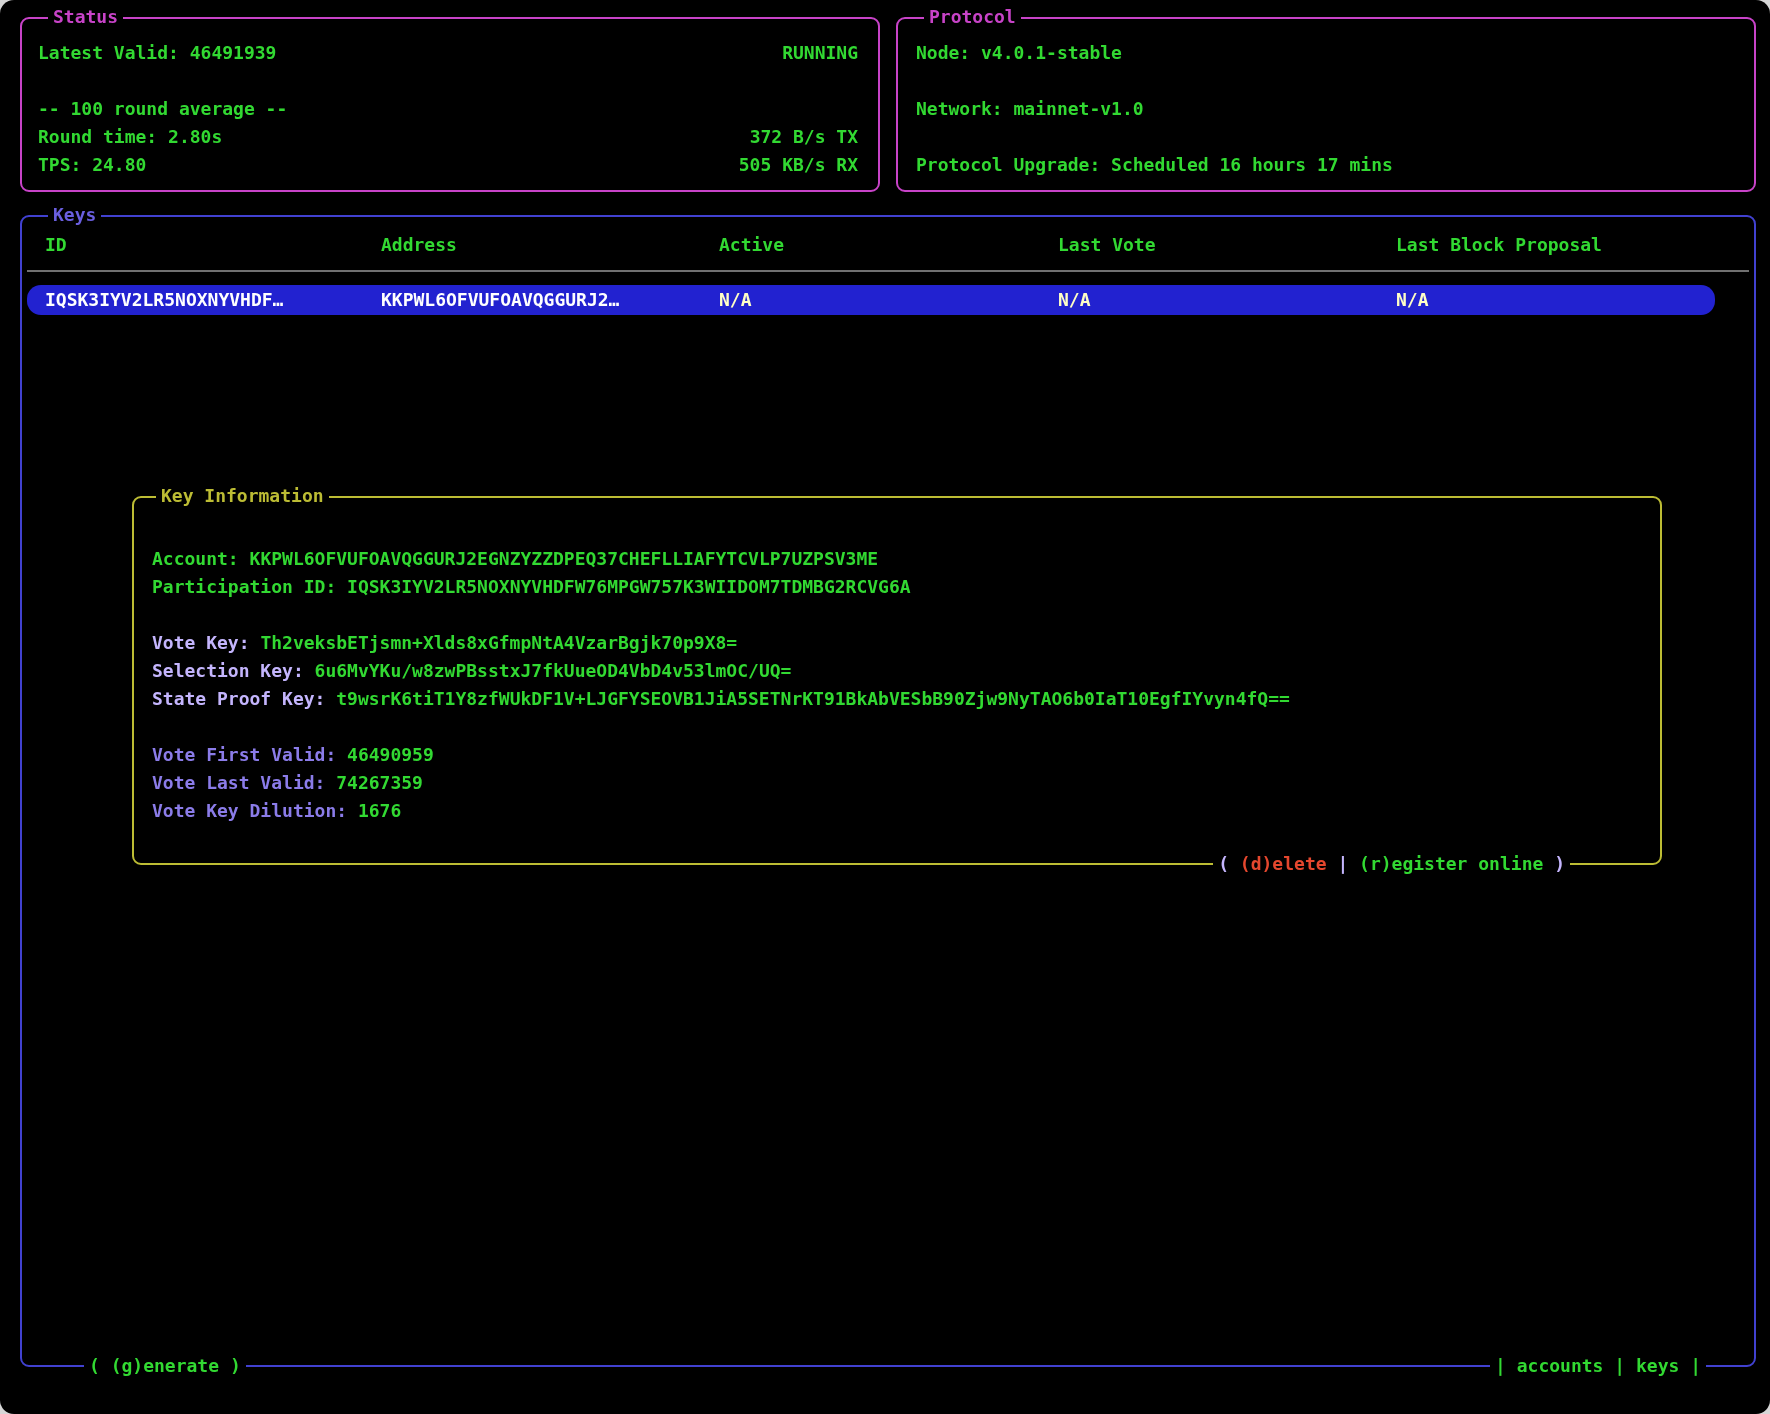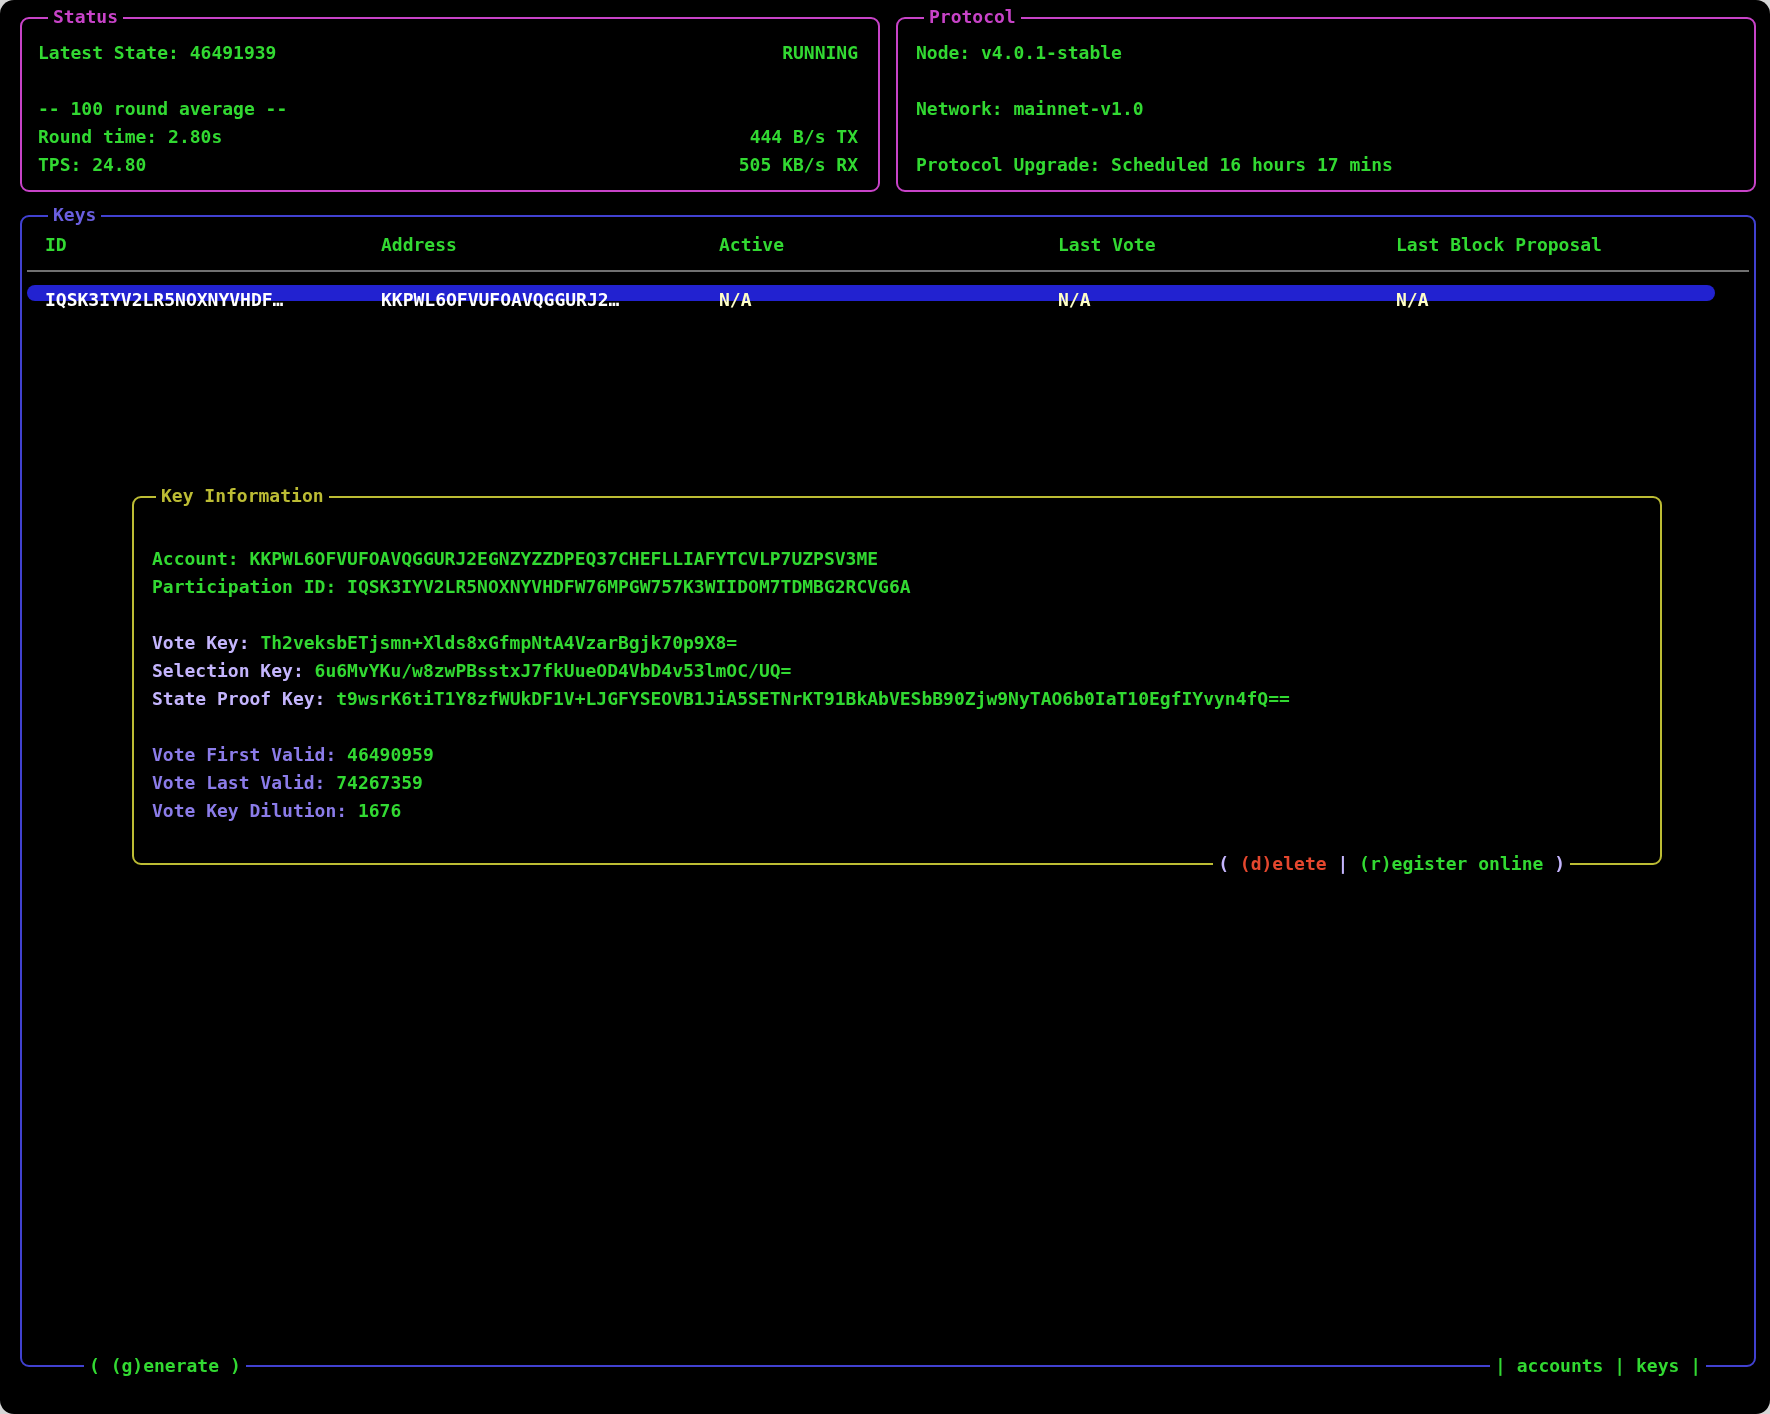--- a/index.html
+++ b/index.html
@@ -24,40 +24,40 @@
   .red     { color:#e5472e; }
   .white   { color:#ffffff; }
   .na      { color:#ffffc6; }
 
   .status-box   { left:20px;  top:17px;  width:856px;  height:171px; border-color:#c843c8; }
   .protocol-box { left:896px; top:17px;  width:856px;  height:171px; border-color:#c843c8; }
   .keys-box     { left:20px;  top:215px; width:1732px; height:1148px; border-color:#4141d0; }
   .keyinfo-box  { left:110px; top:279px; width:1526px; height:365px; border-color:#bcbc34; }
 
   .sep { position:absolute; left:5px; right:5px; top:53px; height:2px; background:#707070; }
-  .sel-row { position:absolute; left:5px; top:68px; width:1688px; height:16px;
+  .sel-row { position:absolute; left:5px; top:68px; width:1688px; height:30px;
              background:#2222d0; line-height:30px;border-radius:14px; }
   .cell { position:absolute; top:0; }
 </style>
 </head>
 <body>
 
 <div class="terminal">
 
   <div class="box status-box">
     <span class="box-label magenta" style="left:26px">Status</span>
     <div class="line green" style="left:16px; top:20px">
-      <span>Latest State: </span><span>46491939</span>
+      <span>Latest Valid: </span><span>46491939</span>
     </div>
     <div class="line green" style="right:20px; top:20px">RUNNING</div>
     <div class="line green" style="left:16px; top:76px">-- 100 round average --</div>
     <div class="line green" style="left:16px; top:104px">
       <span>Round time: </span><span>2.80s</span>
     </div>
-    <div class="line green" style="right:20px; top:104px">444 B/s TX</div>
+    <div class="line green" style="right:20px; top:104px">372 B/s TX</div>
     <div class="line green" style="left:16px; top:132px">
       <span>TPS: </span><span>24.80</span>
     </div>
     <div class="line green" style="right:20px; top:132px">505 KB/s RX</div>
   </div>
 
   <div class="box protocol-box">
     <span class="box-label magenta" style="left:26px">Protocol</span>
     <div class="line green" style="left:18px; top:20px">Node: v4.0.1-stable</div>
     <div class="line green" style="left:18px; top:76px">Network: mainnet-v1.0</div>

